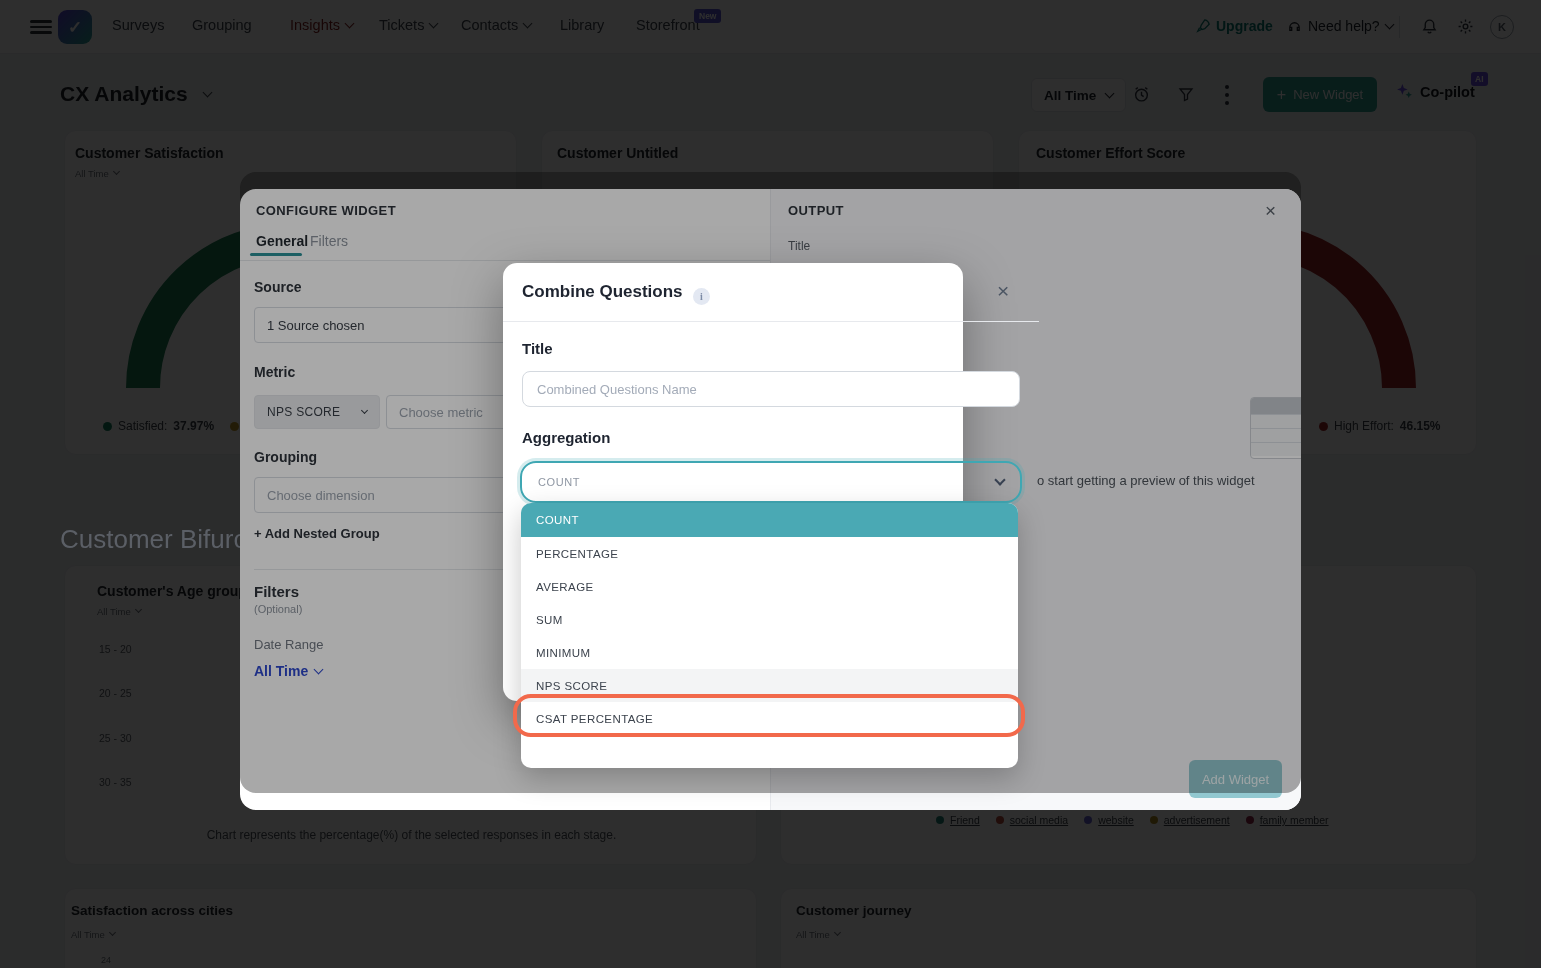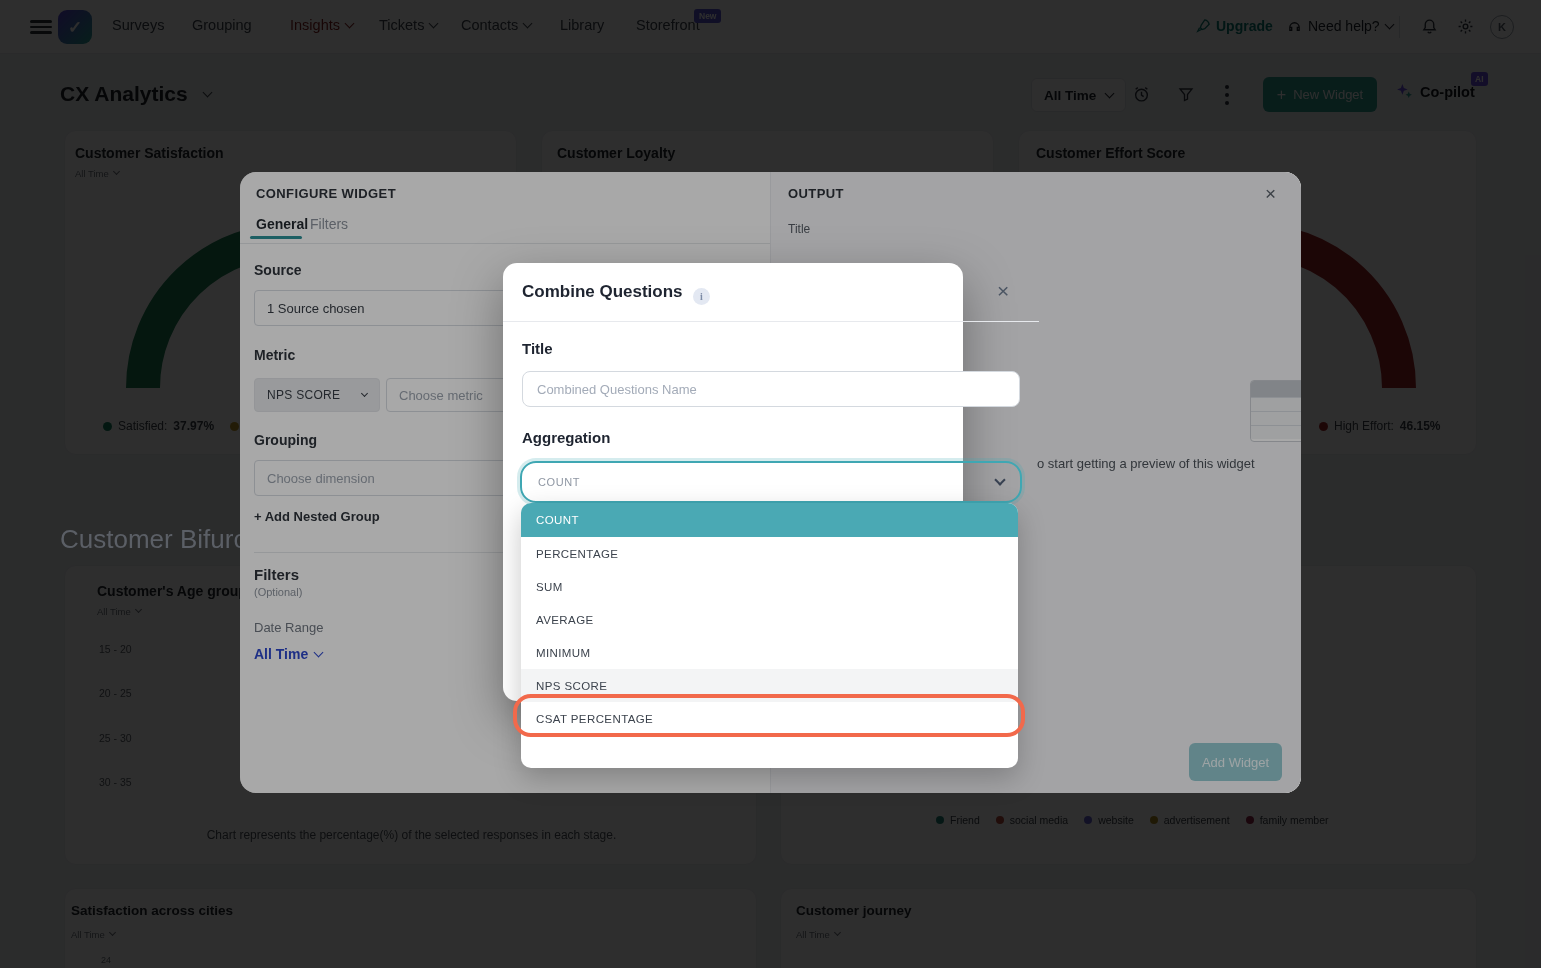--- a/index.html
+++ b/index.html
@@ -42,29 +42,29 @@
   
   .card{position:absolute;background:#ffffff;border:1px solid #e8ebef;border-radius:12px;}
   .card-title{position:absolute;left:10px;top:14px;font-size:14px;font-weight:bold;color:#22272e;}
   .card-time{position:absolute;left:10px;top:37px;font-size:9.5px;color:#6d747e;display:flex;align-items:center;gap:5px;cursor:pointer;}
   .card-time .chv{width:5px;height:5px;border-width:1.3px;}
   .legendrow{position:absolute;display:flex;align-items:center;gap:6px;font-size:12px;color:#3a4049;}
   .dot{width:9px;height:9px;border-radius:50%;display:inline-block;}
   .bighead{position:absolute;left:60px;top:524px;font-size:26px;color:#5b5f66;z-index:15;}
   .agecat{position:absolute;font-size:10.5px;color:#5a6068;}
   .caption{position:absolute;left:0;width:693px;text-align:center;font-size:12px;color:#4a5058;}
-  .srclegend{position:absolute;left:155px;top:248px;display:flex;align-items:flex-start;gap:16px;font-size:10.5px;color:#3a4049;}
+  .srclegend{position:absolute;left:155px;top:248px;display:flex;align-items:flex-start;gap:16px;font-size:10.5px;color:#3a4049;text-decoration:underline;}
   .srclegend .dot{width:8px;height:8px;}
   .tick24{position:absolute;left:36px;top:66px;font-size:9px;color:#6d747e;}
 
   
   .overlay{position:absolute;inset:0;background:rgba(0,0,0,0.82);z-index:10;}
 
   
-  .drawer{position:absolute;left:240px;top:172px;width:1061px;height:621px;background:#ffffff;border-radius:16px;z-index:20;overflow:hidden;padding-left:42px;}
+  .drawer{position:absolute;left:240px;top:189px;width:1061px;height:621px;background:#ffffff;border-radius:16px;z-index:20;overflow:hidden;padding-left:42px;}
   .outpane{position:absolute;left:530px;top:0;width:531px;height:621px;background:#f7f8fa;border-left:1px solid #e8eaee;}
   .paneltitle{font-size:13px;font-weight:bold;color:#2b3138;letter-spacing:.4px;}
   .tab{font-size:14px;color:#8a919b;cursor:pointer;}
   .tab.active{color:#1f252c;font-weight:bold;}
   .tabline{position:absolute;left:10px;top:64px;width:52px;height:3px;background:#2a8f96;border-radius:2px;}
   .tabdiv{position:absolute;left:0;top:71px;width:530px;height:1px;background:#e4e6ea;}
   .flabel{font-size:14px;font-weight:bold;color:#2b3138;}
   .selbox{position:absolute;background:#fff;border:1px solid #d6dae0;border-radius:4px;font-size:13px;color:#343a42;
           display:flex;align-items:center;justify-content:space-between;padding:0 12px;cursor:pointer;}
   .graybox{background:#e8eaed;border-color:#e0e2e6;font-size:12px;letter-spacing:.3px;}
@@ -233,21 +233,21 @@
     </svg>
     <div class="legendrow" style="left:38px;top:288px">
       <span class="dot" style="background:#15805f"></span>
       <span>Satisfied:</span>
       <b>37.97%</b>
       <span class="dot" style="background:#bd9727;margin-left:10px"></span>
     </div>
   </div>
 
   <div class="card" style="left:541px;top:130px;width:453px;height:325px">
-    <div class="card-title" style="left:15px">Customer Loyalty</div>
+    <div class="card-title" style="left:15px">Customer Untitled</div>
   </div>
 
   <div class="card" style="left:1018px;top:130px;width:459px;height:325px">
     <div class="card-title" style="left:17px">Customer Effort Score</div>
     <svg class="abs" style="left:62px;top:87px" width="340" height="176" viewBox="0 0 340 176">
       <path d="M 22 170 A 148 148 0 0 1 74.9 56.6" fill="none" stroke="#1f7e55" stroke-width="34"></path>
       <path d="M 74.9 56.6 A 148 148 0 0 1 144.3 24.2" fill="none" stroke="#e3b33c" stroke-width="34"></path>
       <path d="M 144.3 24.2 A 148 148 0 0 1 318 170" fill="none" stroke="#9d2326" stroke-width="34"></path>
     </svg>
     <div class="legendrow" style="left:300px;top:288px">
@@ -375,21 +375,21 @@
     <div class="mlabel" style="left:19px;top:166px">Aggregation</div>
     <div class="aggsel">
       <span class="aggval">COUNT</span>
       <i class="aggchv"></i>
     </div>
   </div>
 
   <div class="ddl">
     <div class="opt sel">COUNT</div>
     <div class="opt">PERCENTAGE</div>
+    <div class="opt">AVERAGE</div>
     <div class="opt">SUM</div>
-    <div class="opt">AVERAGE</div>
     <div class="opt">MINIMUM</div>
     <div class="opt hl">NPS SCORE</div>
     <div class="opt">CSAT PERCENTAGE</div>
   </div>
   <div class="ring"></div>
 
 </div>
 
 </body></html>

